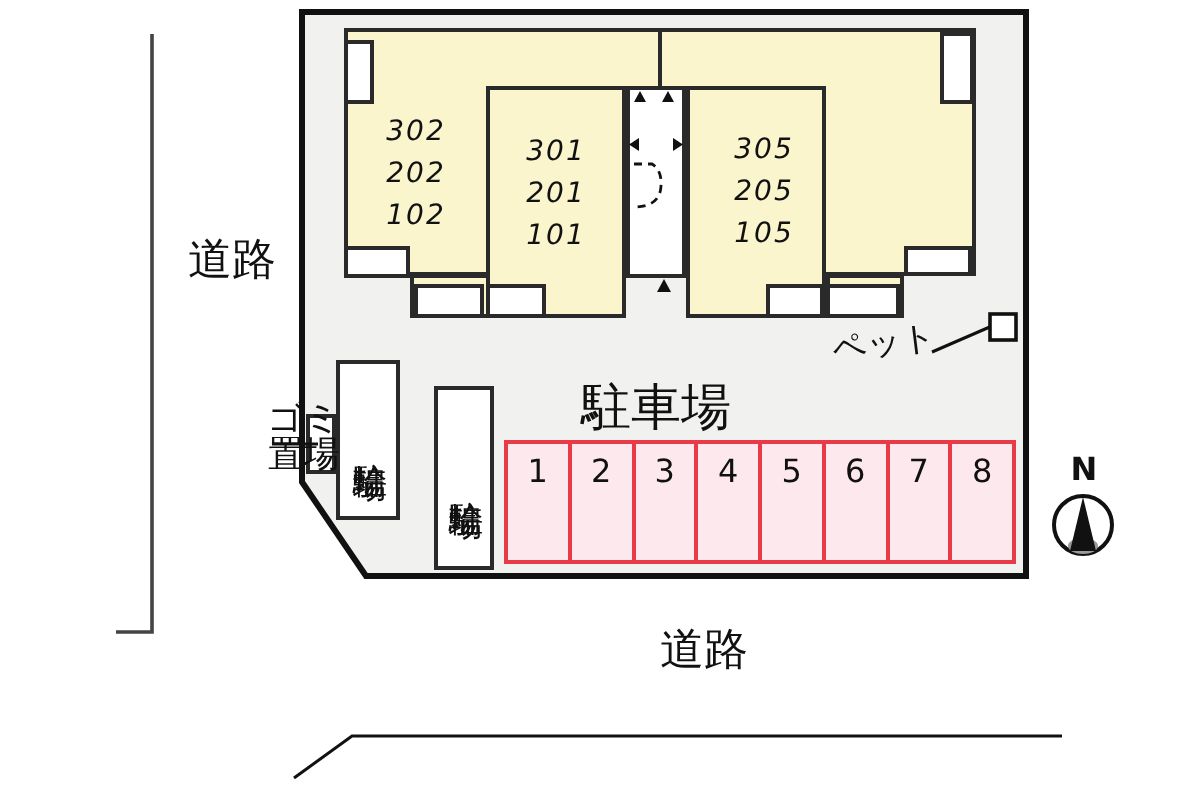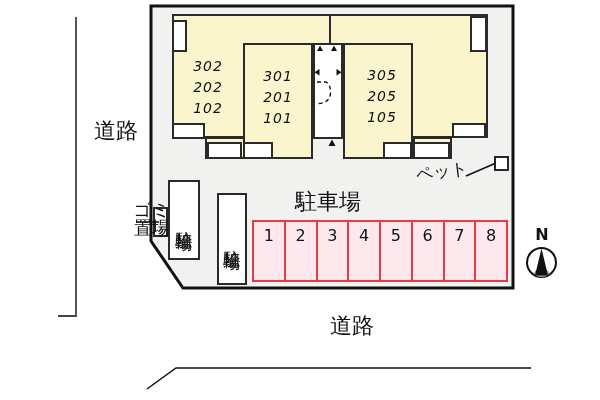--- a/index.html
+++ b/index.html
@@ -101,21 +101,21 @@
   <div class="label small-label" style="left:88px; top:201px; width:48px;margin-left:40px;">ゴミ
 置場</div>
 
   <div class="v-box" style="left:168px; top:180px; width:32px; height:80px;">
     <span class="v-text">駐輪場</span>
   </div>
   <div class="v-box" style="left:217px; top:193px; width:30px; height:92px;">
     <span class="v-text">駐輪場</span>
   </div>
 
-  <div class="label" style="left:288px; top:187px; width:80px; font-size:22px;">駐車場</div>
+  <div class="label" style="left:288px; top:187px; width:80px; font-size:25px;">駐車場</div>
   <div class="parking-row">
     <div class="space">1</div>
     <div class="space">2</div>
     <div class="space">3</div>
     <div class="space">4</div>
     <div class="space">5</div>
     <div class="space">6</div>
     <div class="space">7</div>
     <div class="space">8</div>
   </div>

